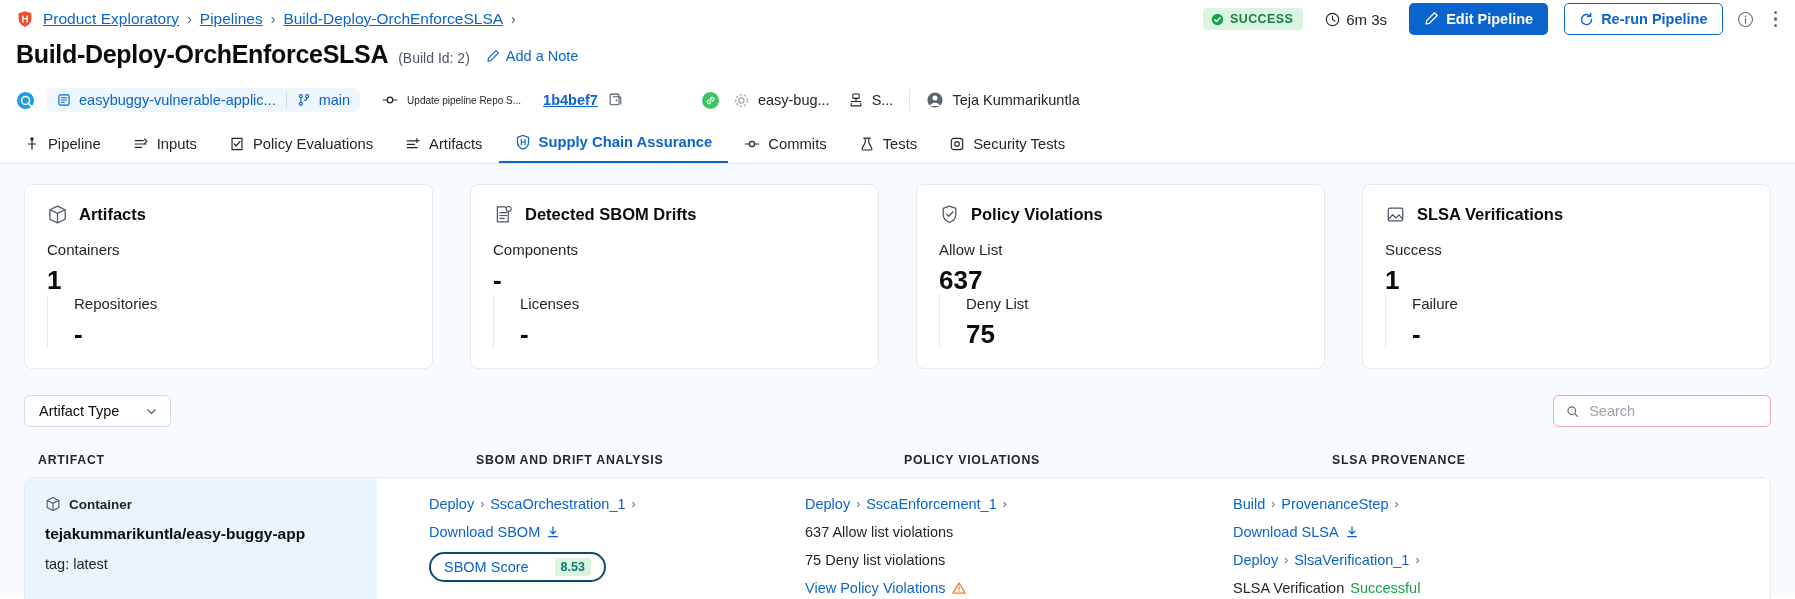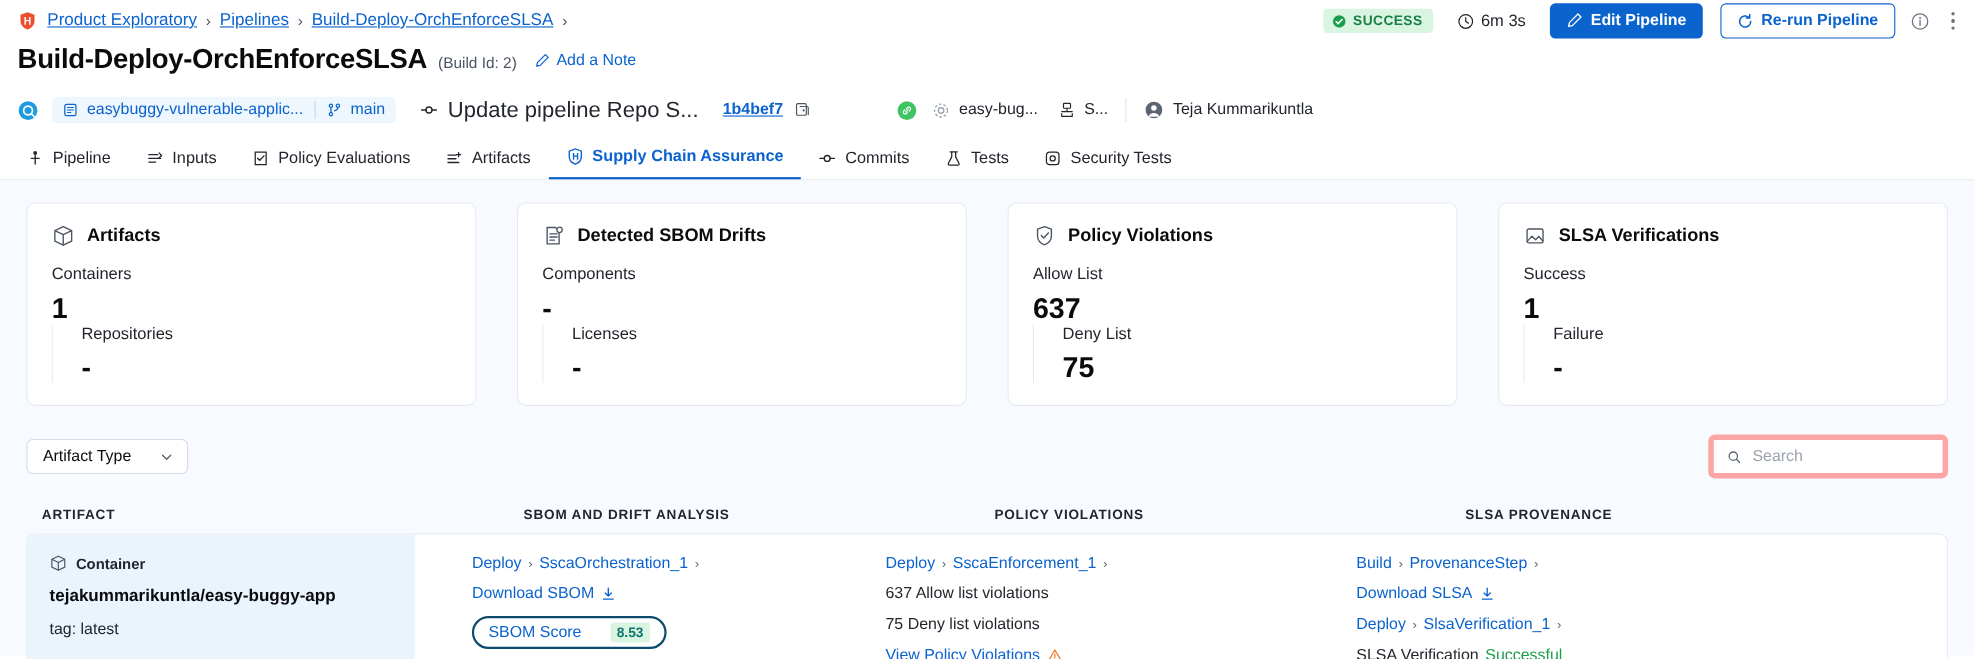--- a/index.html
+++ b/index.html
@@ -54,21 +54,21 @@
 
   
   .meta-row { display:flex; align-items:center; padding: 10px 16px 0 16px; height:42px; gap:0;}
   .meta-gear { width:19px; height:19px; flex:none; }
   .repo-chip {
     display:flex; align-items:center; gap:8px;
     background:#eef6fe; border-radius:5px; padding:4px 10px; margin-left:12px;
   }
   .repo-chip a { color:#0b63ce; font-size:14.5px; text-decoration:none; white-space:nowrap;}
   .chip-div { width:1px; height:16px; background:#c8d6e5; margin:0 2px;}
-  .commit-msg { display:flex; align-items:center; gap:9px; margin-left:22px; font-size:20px; color:#22262c; white-space:nowrap;}
+  .commit-msg { display:flex; align-items:center; gap:9px; margin-left:22px; font-size:10px; color:#22262c; white-space:nowrap;}
   .sha { color:#0b63ce; font-size:14.5px; font-weight:bold; margin-left:22px;}
   .copy-ico { margin-left:10px; cursor:pointer; display:flex;}
   .meta-sep { width:1px; height:22px; background:#e2e6eb; margin:0 16px;}
   .meta-item { display:flex; align-items:center; gap:8px; font-size:14.5px; color:#22262c; white-space:nowrap;}
   .green-badge { width:17px; height:17px; border-radius:50%; background:#3fc463; display:flex; align-items:center; justify-content:center;}
 
   
   .tabs { display:flex; align-items:flex-end; height:42px; padding:0 16px; border-bottom:1px solid #e4e8ed; gap:0; margin-top:6px;}
   .tab { display:flex; align-items:center; gap:8px; padding: 0 16px 11px 16px; font-size:14.8px; color:#22262c; cursor:pointer; white-space:nowrap;}
   .tab:first-child { padding-left:8px;}
@@ -93,21 +93,21 @@
   
   .filter-row { display:flex; align-items:center; margin-top:26px;}
   .select {
     display:flex; align-items:center; gap:26px;
     border:1px solid #d6dbe2; background:#fff; border-radius:6px;
     padding: 7px 12px 7px 14px; font-size:14.5px; color:#0b0b0d; cursor:pointer;
   }
   .filter-row .spacer { flex:1 1 auto;}
   .search {
     display:flex; align-items:center; gap:10px;
-    border:5px solid #fca5a5; background:#fff; border-radius:6px;
+    border:1px solid #fca5a5; background:#fff; border-radius:6px;
     padding: 7px 12px; width:218px;
   }
   .search input {
     border:none; outline:none; font-size:14.5px; color:#0b0b0d; width:100%;
     font-family:"Liberation Sans", sans-serif; background:transparent;
   }
   .search input::placeholder { color:#9aa3ad;}
 
   
   .thead { display:flex; padding: 26px 0 10px 0;}

